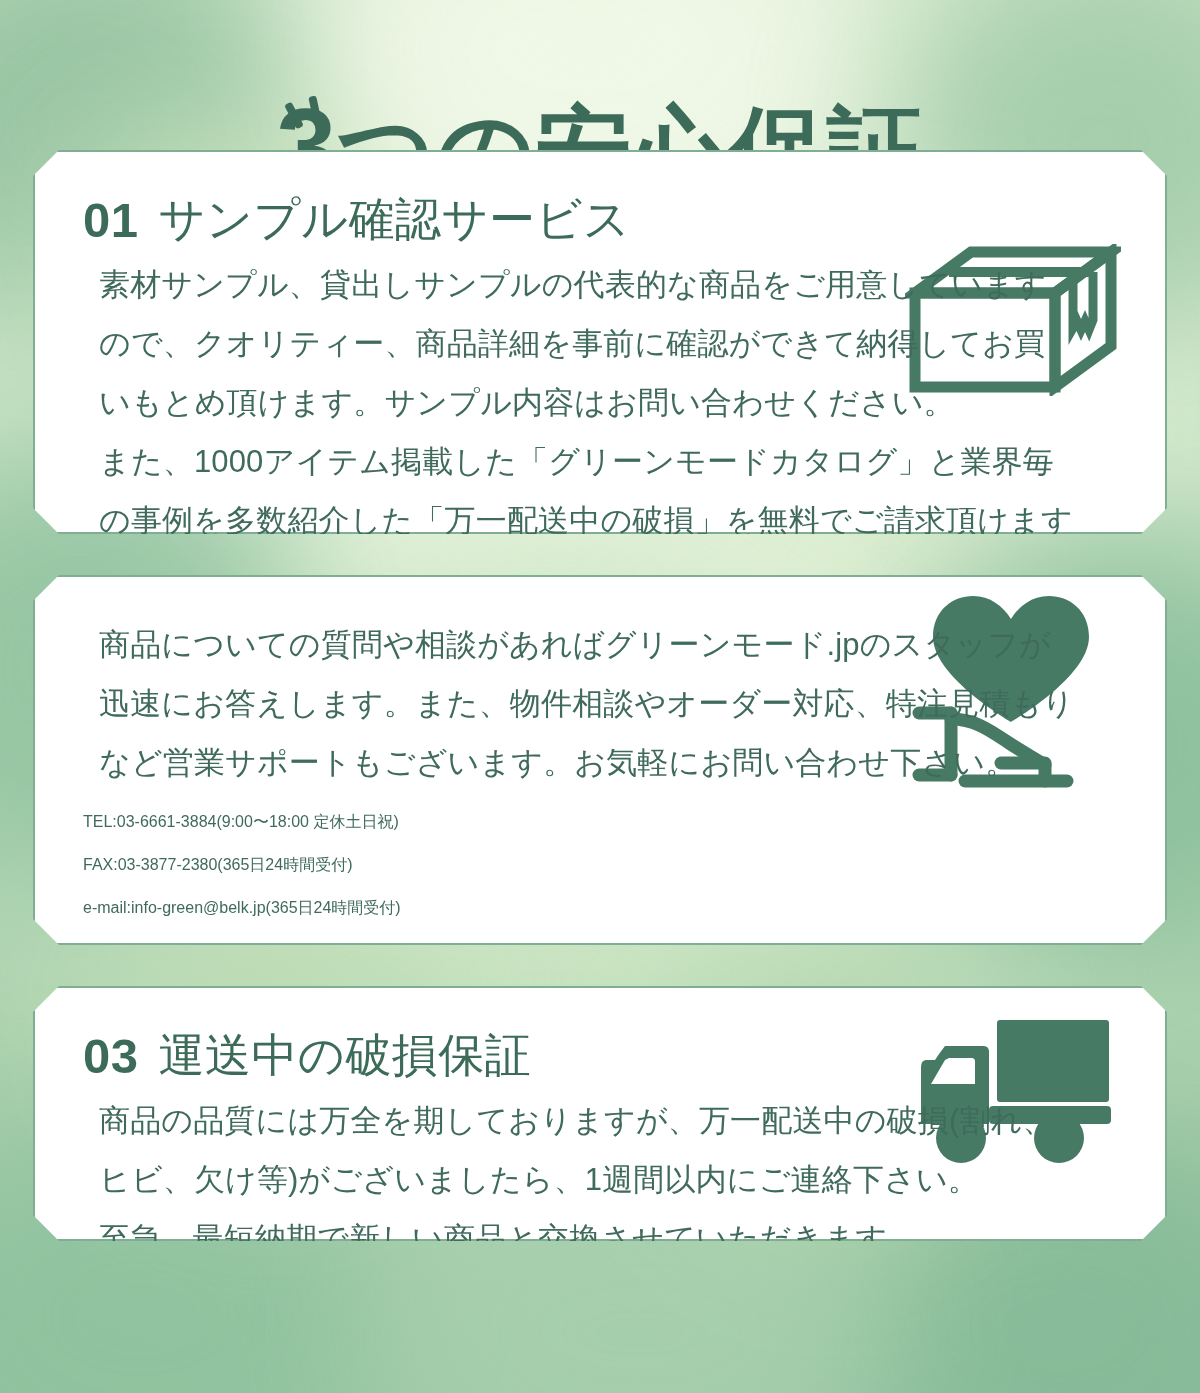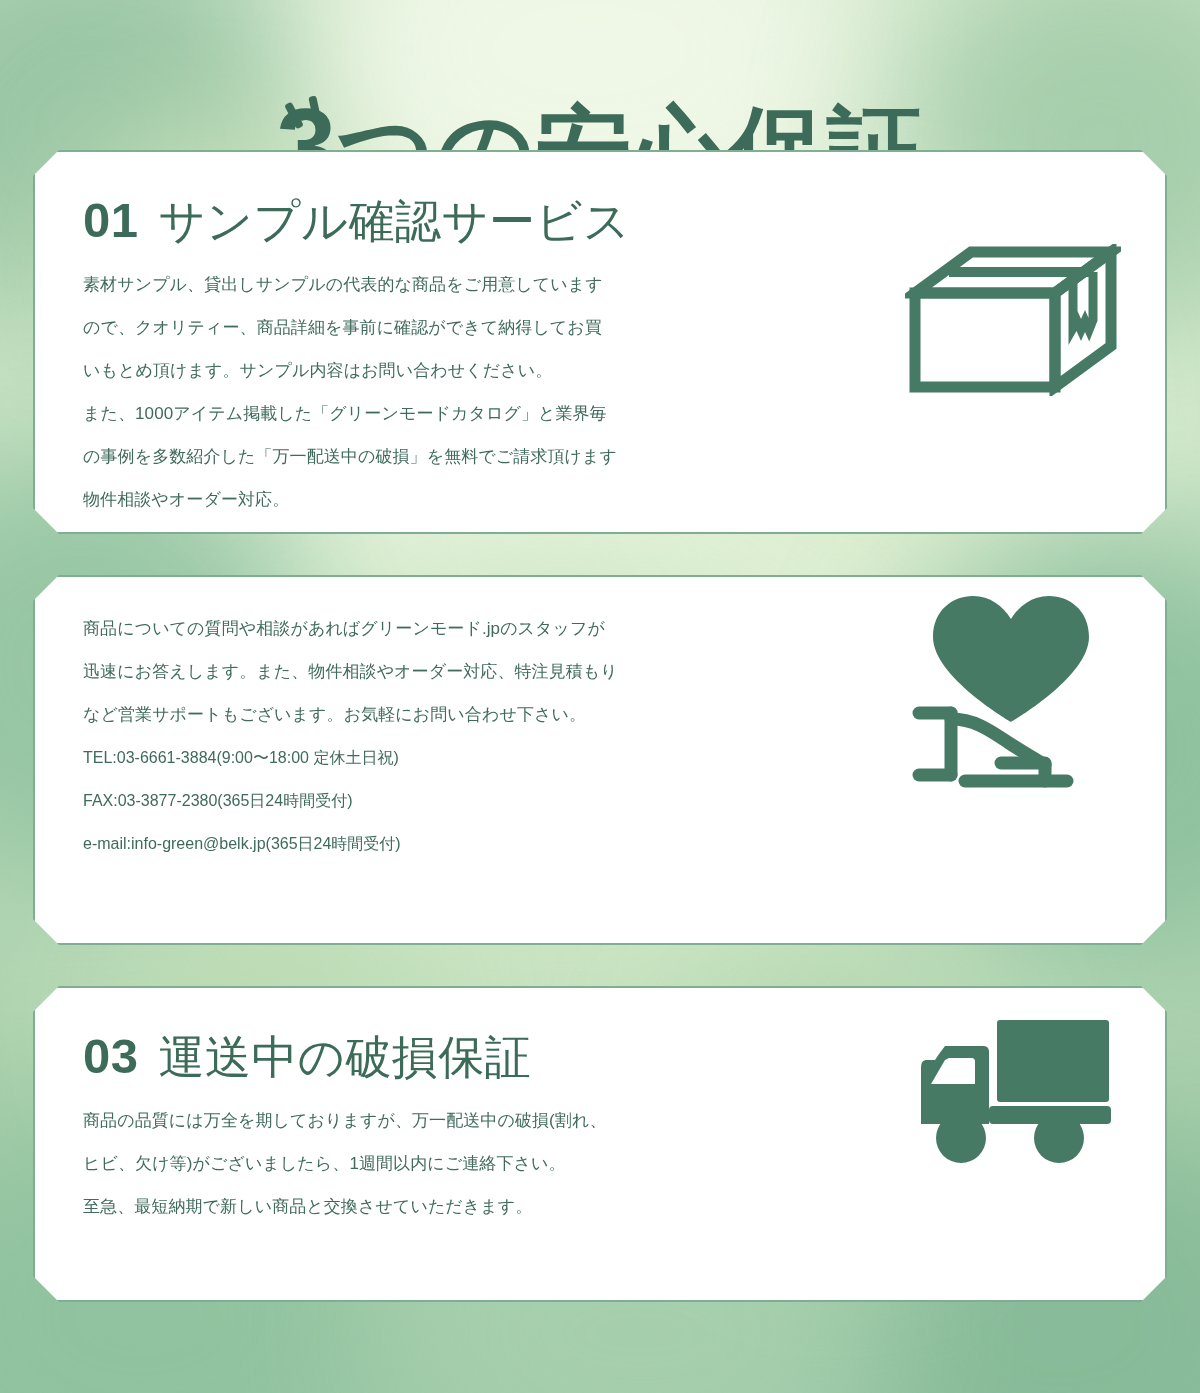--- a/index.html
+++ b/index.html
@@ -114,25 +114,25 @@
       100% 26px,
       100% calc(100% - 26px),
       calc(100% - 26px) 100%,
       26px 100%,
       0 calc(100% - 26px),
       0 26px
     );
   }
   .card-1 { height: 384px; }
   .card-2 { height: 370px; }
-  .card-3 { height: 316px; }
+  .card-3 { height: 255px; }
 
   .card-head {
     display: flex;
-    align-items: center;
+    align-items: flex-start;
     gap: 20px;
     color: #3d6b59;
     margin: 14px 0 18px 0;
   }
   .card-num {
     font-size: 49px;
     font-weight: 700;
     line-height: 1;
     letter-spacing: 0.01em;
   }
@@ -142,23 +142,23 @@
     line-height: 1;
     letter-spacing: 0.01em;
   }
 
   .card-body {
     position: relative;
     z-index: 2;
     max-width: 810px;
   }
   .card-body p {
-    margin: 0;
+    margin: 16px;
     color: #3f6a5c;
-    font-size: 17px;
+    font-size: 31px;
     line-height: 43px;
     letter-spacing: 0.005em;
     white-space: nowrap;
   }
   .contact-line {
     color: #3f6a5c;
     font-size: 16px;
     line-height: 43px;
     white-space: nowrap;
   }

